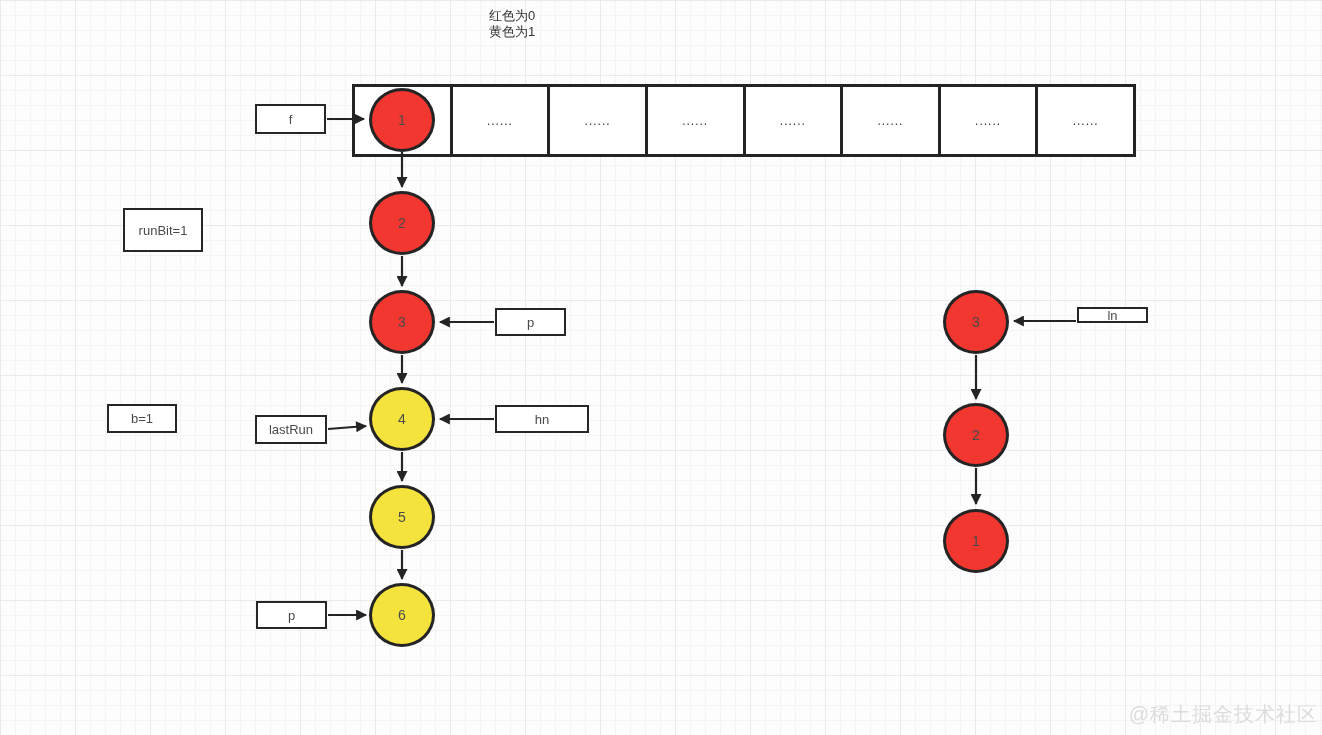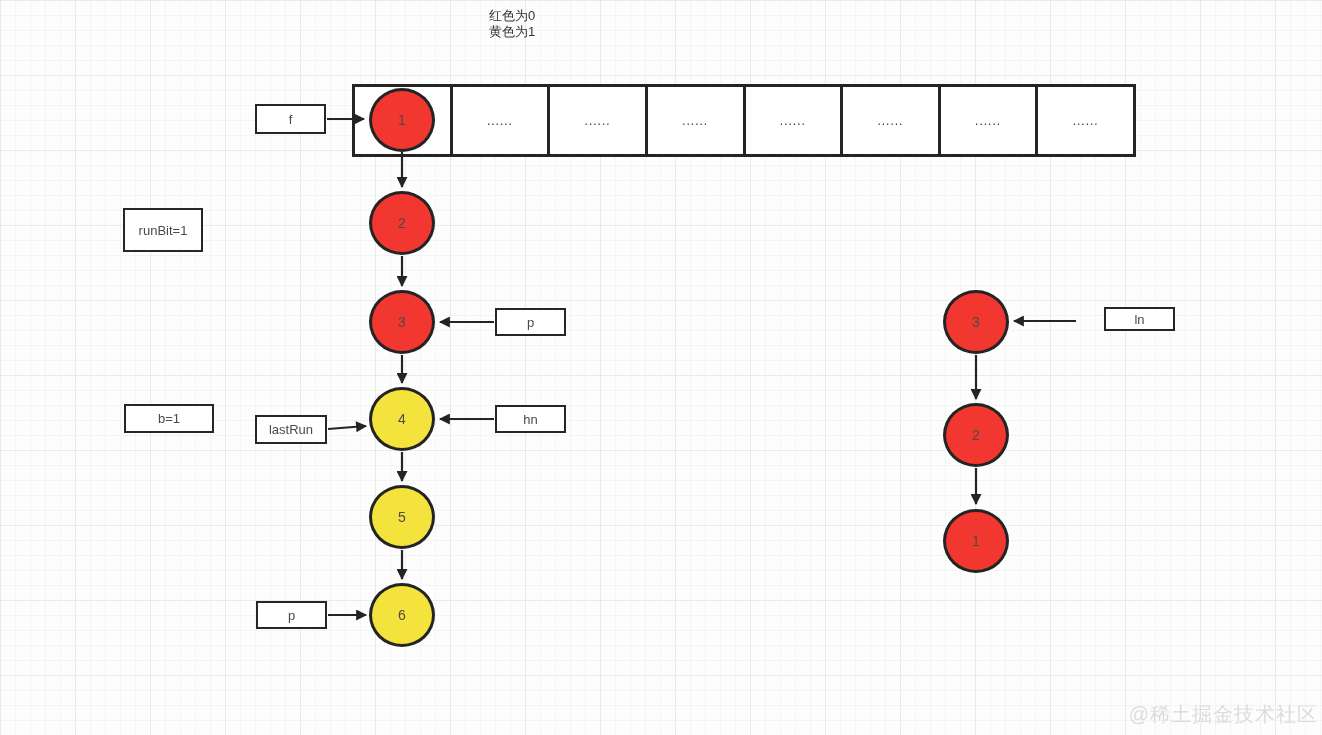--- a/index.html
+++ b/index.html
@@ -105,21 +105,21 @@
   <div class="node yellow" style="left:369px;top:485px">5</div>
   <div class="node yellow" style="left:369px;top:583px">6</div>
 
   <div class="node red" style="left:943px;top:290px">3</div>
   <div class="node red" style="left:943px;top:403px">2</div>
   <div class="node red" style="left:943px;top:509px">1</div>
 
   <div class="tag" style="left:255px;top:104px;width:71px;height:30px">f</div>
   <div class="tag" style="left:123px;top:208px;width:80px;height:44px">runBit=1</div>
   <div class="tag" style="left:495px;top:308px;width:71px;height:28px">p</div>
-  <div class="tag" style="left:124px;top:404px;width:90px;height:29px">b=1</div>
+  <div class="tag" style="left:107px;top:404px;width:70px;height:29px">b=1</div>
   <div class="tag" style="left:255px;top:415px;width:72px;height:29px">lastRun</div>
-  <div class="tag" style="left:495px;top:405px;width:71px;height:28px">hn</div>
+  <div class="tag" style="left:495px;top:405px;width:94px;height:28px">hn</div>
   <div class="tag" style="left:256px;top:601px;width:71px;height:28px">p</div>
-  <div class="tag" style="left:1104px;top:307px;width:71px;height:24px">ln</div>
+  <div class="tag" style="left:1077px;top:307px;width:71px;height:16px">ln</div>
 
   <div class="watermark">@稀土掘金技术社区</div>
 
 </div>
 
 </body></html>

